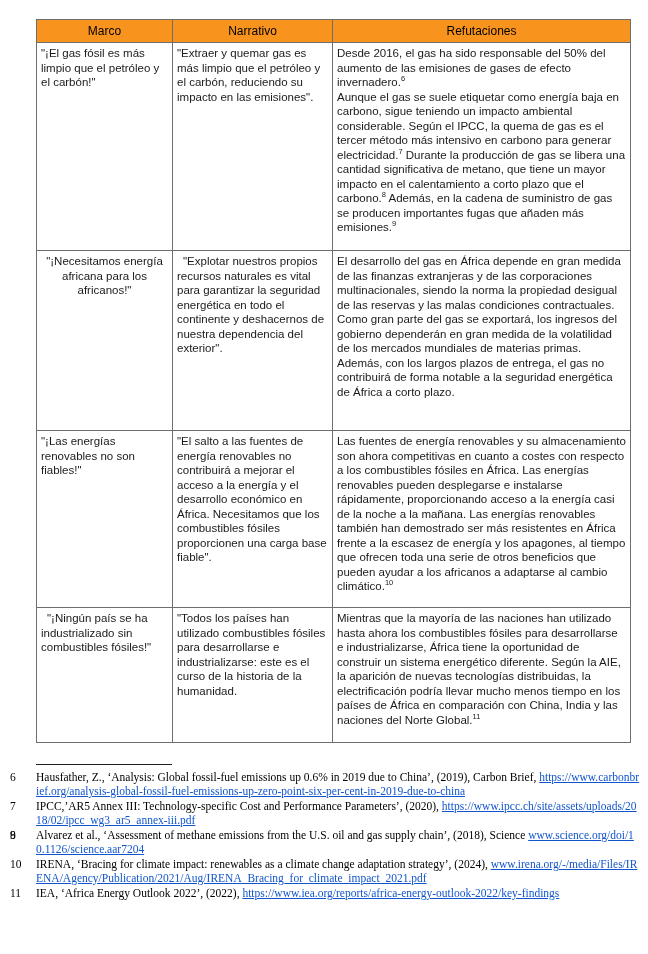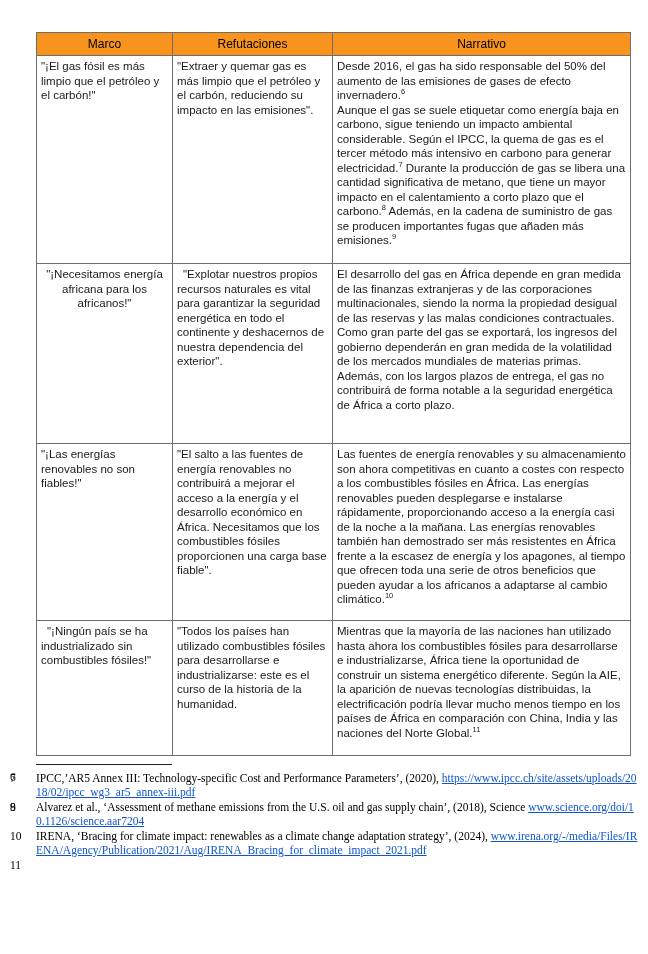--- a/index.html
+++ b/index.html
@@ -2,21 +2,21 @@
 <html><head>
 <meta charset="utf-8">
 <style>
   html,body{margin:0;padding:0;background:#ffffff;}
   body{
     width:648px;height:954px;position:relative;overflow:hidden;
     font-family:"Liberation Sans", sans-serif;color:#1a1a1a;
   }
   
   .doc-table{
-    position:absolute;left:36px;top:32px;width:594px;
+    position:absolute;left:36px;top:19px;width:594px;
     display:grid;
     grid-template-columns:136px 160px 298px;
     grid-template-rows:23px 208px 180px 177px 135px;
     border-top:1px solid #6e6e6e;border-left:1px solid #6e6e6e;
     box-sizing:content-box;
   }
   .cell{
     border-right:1px solid #6e6e6e;border-bottom:1px solid #6e6e6e;
     padding:3px 4px;box-sizing:border-box;overflow:hidden;
     font-size:11.5px;line-height:14.5px;
@@ -44,24 +44,24 @@
   .fn-link{color:#1155CC;text-decoration:underline;word-break:break-all;cursor:pointer;}
 </style>
 </head>
 <body>
 
 <div class="doc-table">
   <div class="cell hdr">
     <span>Marco</span>
   </div>
   <div class="cell hdr">
-    <span>Refutaciones</span>
+    <span>Narrativo</span>
   </div>
   <div class="cell hdr">
-    <span>Narrativo</span>
+    <span>Refutaciones</span>
   </div>
 
   <div class="cell">
       <div class="para"><span>"¡El gas fósil es más limpio que el petróleo y el carbón!"</span></div>
     </div>
   <div class="cell">
       <div class="para"><span>"Extraer y quemar gas es más limpio que el petróleo y el carbón, reduciendo su impacto en las emisiones".</span></div>
     </div>
   <div class="cell">
       <div class="para"><span>Desde 2016, el gas ha sido responsable del 50% del aumento de las emisiones de gases de efecto invernadero.</span><sup>6</sup></div>
@@ -94,19 +94,19 @@
   <div class="cell">
       <div class="para"><span>"Todos los países han utilizado combustibles fósiles para desarrollarse e industrializarse: este es el curso de la historia de la humanidad.</span></div>
     </div>
   <div class="cell">
       <div class="para"><span>Mientras que la mayoría de las naciones han utilizado hasta ahora los combustibles fósiles para desarrollarse e industrializarse, África tiene la oportunidad de construir un sistema energético diferente. Según la AIE, la aparición de nuevas tecnologías distribuidas, la electrificación podría llevar mucho menos tiempo en los países de África en comparación con China, India y las naciones del Norte Global.</span><sup>11</sup></div>
     </div>
 </div>
 
 <div class="fn-sep"></div>
 <div class="footnotes">
-    <div class="footnote"><span class="fn-num">6</span></div>
+    <div class="footnote"><span class="fn-num">6</span><span class="fn-text"><span>Hausfather, Z., ‘Analysis: Global fossil-fuel emissions up 0.6% in 2019 due to China’, (2019), Carbon Brief, </span><a class="fn-link">https://www.carbonbrief.org/analysis-global-fossil-fuel-emissions-up-zero-point-six-per-cent-in-2019-due-to-china</a></span></div>
     <div class="footnote"><span class="fn-num">7</span><span class="fn-text"><span>IPCC,’AR5 Annex III: Technology-specific Cost and Performance Parameters’, (2020), </span><a class="fn-link">https://www.ipcc.ch/site/assets/uploads/2018/02/ipcc_wg3_ar5_annex-iii.pdf</a></span></div>
     <div class="footnote"><span class="fn-num">8</span></div>
     <div class="footnote"><span class="fn-num">9</span><span class="fn-text"><span>Alvarez et al., ‘Assessment of methane emissions from the U.S. oil and gas supply chain’, (2018), Science </span><a class="fn-link">www.science.org/doi/10.1126/science.aar7204</a></span></div>
     <div class="footnote"><span class="fn-num">10</span><span class="fn-text"><span>IRENA, ‘Bracing for climate impact: renewables as a climate change adaptation strategy’, (2024), </span><a class="fn-link">www.irena.org/-/media/Files/IRENA/Agency/Publication/2021/Aug/IRENA_Bracing_for_climate_impact_2021.pdf</a></span></div>
-    <div class="footnote"><span class="fn-num">11</span></div>
+    <div class="footnote"><span class="fn-num">11</span><span class="fn-text"><span>IEA, ‘Africa Energy Outlook 2022’, (2022), </span><a class="fn-link">https://www.iea.org/reports/africa-energy-outlook-2022/key-findings</a></span></div>
   </div>
 
 </body></html>

